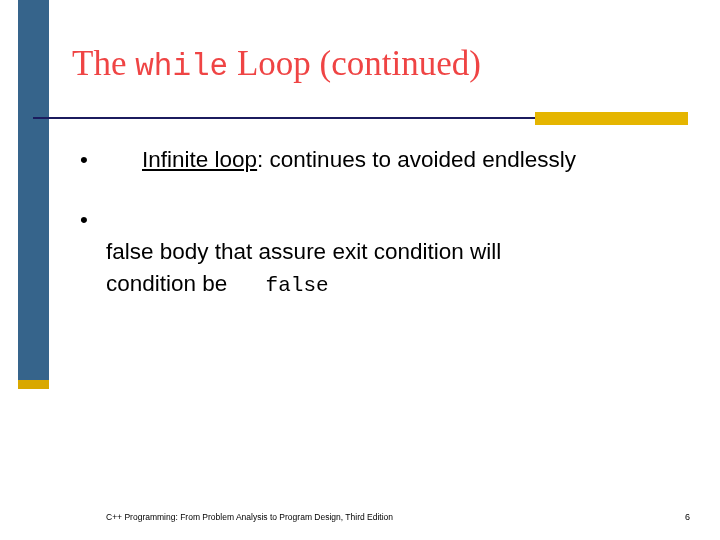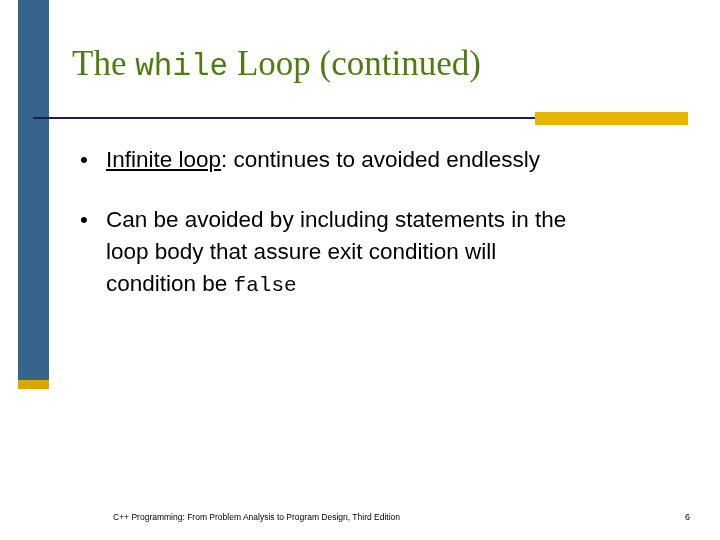--- a/index.html
+++ b/index.html
@@ -36,21 +36,21 @@
     height: 9px;
     background: #d9a800;
   }
   
   .title {
     position: absolute;
     left: 72px;
     top: 44px;
     width: 620px;
     font-size: 35px;
-    color: #4d7c0f;
+    color: #ef4444;
     font-family: "Liberation Serif", serif;
     line-height: 1.15;
     white-space: nowrap;
   }
   .title .mono {
     font-family: "Liberation Mono", monospace;
     font-size: 31px;
     letter-spacing: 0px;
   }
   
@@ -90,29 +90,31 @@
   .bullet .dot {
     position: absolute;
     left: 8px;
     top: 0;
     font-size: 22.5px;
     line-height: 1.42;
     color: #000000;
   }
   .u {
     text-decoration: underline;
+    margin-left: 36px;
   }
   .code {
     font-family: "Liberation Mono", monospace;
     font-size: 21px;
+    margin-left: 32px;
   }
   
   .footer-text {
     position: absolute;
-    left: 113px;
+    left: 106px;
     top: 512px;
     font-family: "Liberation Sans", sans-serif;
     font-size: 8.5px;
     color: #000000;
   }
   .page-number {
     position: absolute;
     right: 30px;
     top: 512px;
     font-family: "Liberation Sans", sans-serif;
@@ -137,22 +139,22 @@
 
   <div class="body">
 
     <div class="bullet">
       <span class="dot">•</span>
       <span class="u">Infinite loop</span><span>: continues to avoided endlessly</span>
     </div>
 
     <div class="bullet">
       <span class="dot">•</span>
-      <span>Can be avoided by including statements in the</span><br>
-      <span>loop body that assure exit condition will</span><br>
+      <br>
+      <span>false body that assure exit condition will</span><br>
       <span>condition be </span><span class="code">false</span>
     </div>
 
   </div>
 
   <div class="footer-text">C++ Programming: From Problem Analysis to Program Design, Third Edition</div>
   <div class="page-number">6</div>
 
 </div>
 

